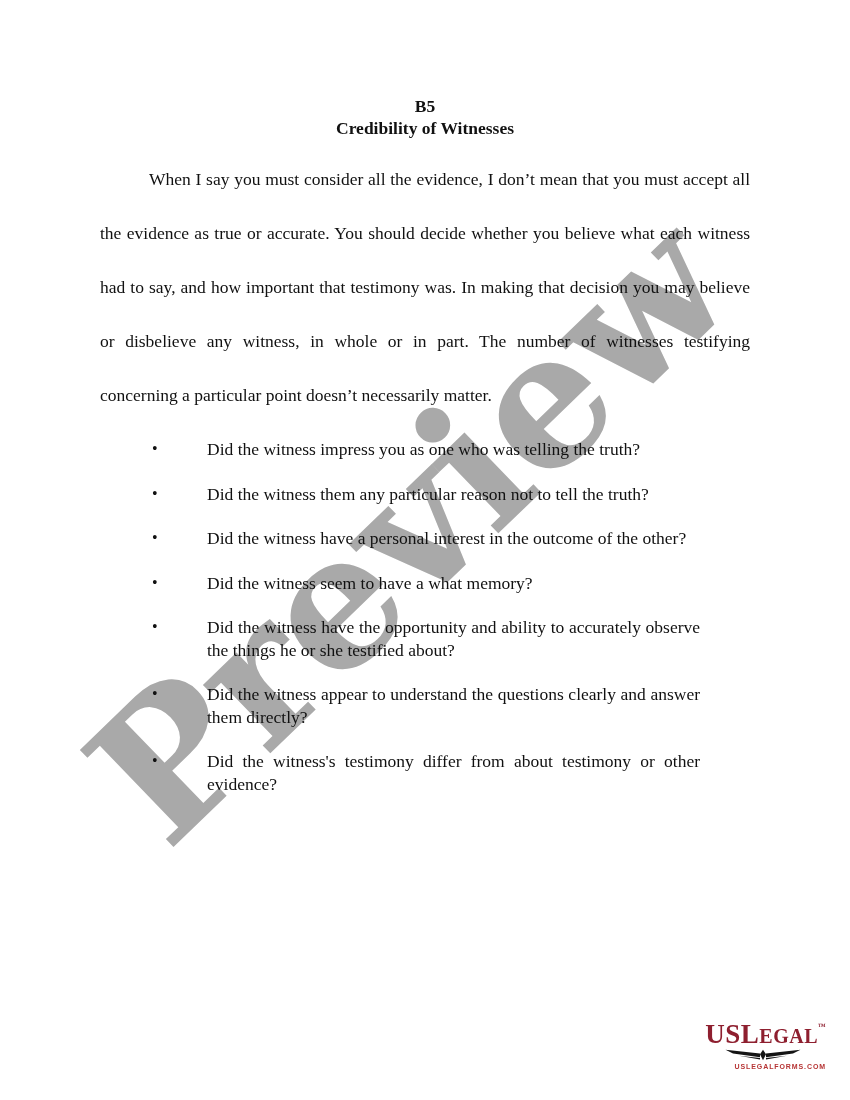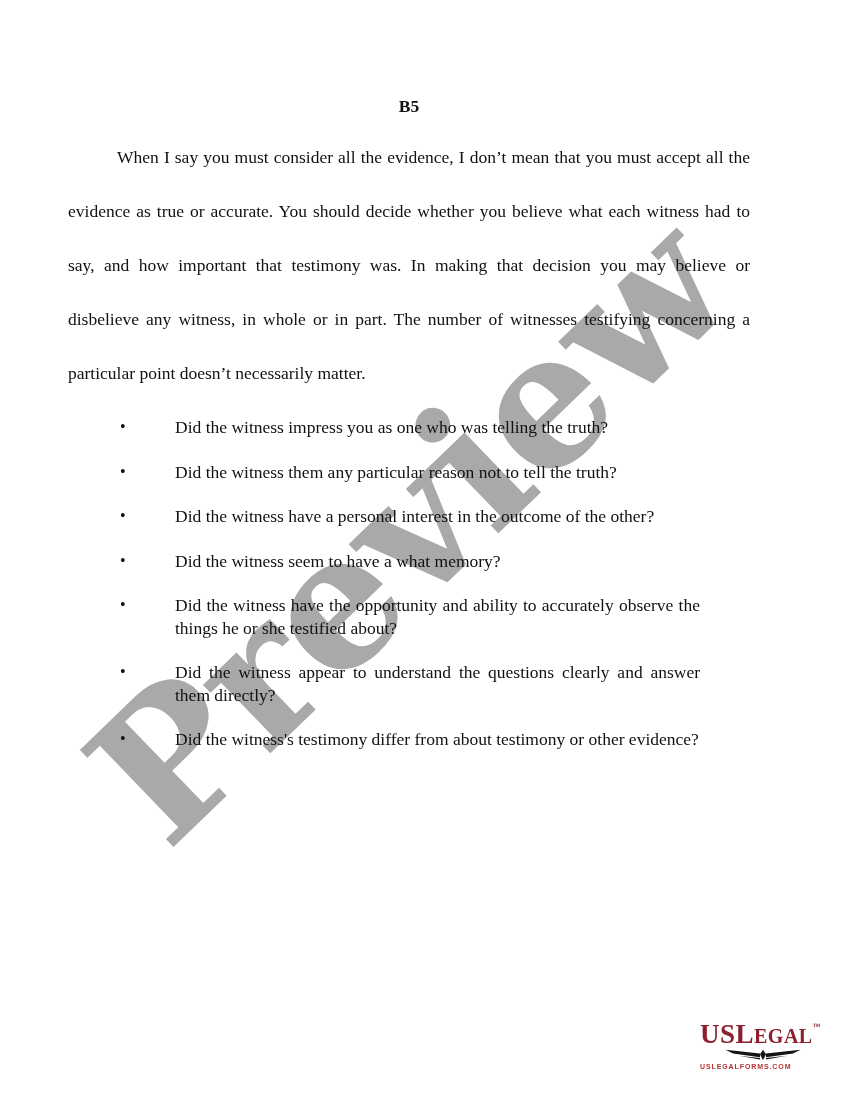--- a/index.html
+++ b/index.html
@@ -25,21 +25,21 @@
     font-size: 185px;
     color: #a9a9a9;
     white-space: nowrap;
     z-index: 0;
     letter-spacing: -2px;
     user-select: none;
   }
   .content {
     position: relative;
     z-index: 1;
-    padding: 95px 100px 0 68px;
+    padding: 95px 100px 0 100px;
   }
   .doc-title {
     text-align: center;
     font-weight: bold;
     font-size: 17.5px;
     line-height: 22px;
     margin-bottom: 13px;
   }
   .para {
     margin: 0;
@@ -68,21 +68,21 @@
     flex: 1;
     text-align: justify;
     margin-left: 32px;
   }
   
   .logo {
     position: absolute;
     right: 24px; top: 1021px;
     z-index: 1;
     width: 126px;
-    text-align: left;
+    text-align: right;
     line-height: 1;
   }
   .logo-wordmark {
     font-family: "Liberation Serif", serif;
     font-weight: 700;
     color: #8e1f2f;
     white-space: nowrap;
   }
   .logo-wordmark .big { font-size: 27px; letter-spacing: 0.5px; }
   .logo-wordmark .small { font-size: 20px; letter-spacing: 0.5px; }
@@ -105,20 +105,21 @@
 <body>
 
 <div class="page">
 
   <div class="watermark">Preview</div>
 
   <div class="content">
 
     <div class="doc-title">
       <div>B5</div>
+      <div>Credibility of Witnesses</div>
     </div>
 
     <p class="para">When I say you must consider all the evidence, I don’t mean that you must accept all the evidence as true or accurate. You should decide whether you believe what each witness had to say, and how important that testimony was. In making that decision you may believe or disbelieve any witness, in whole or in part. The number of witnesses testifying concerning a particular point doesn’t necessarily matter.</p>
 
     <ul class="questions">
       <li>
         <span class="bullet">•</span>
         <span class="q-text">Did the witness impress you as one who was telling the truth?</span>
       </li>
       <li>

